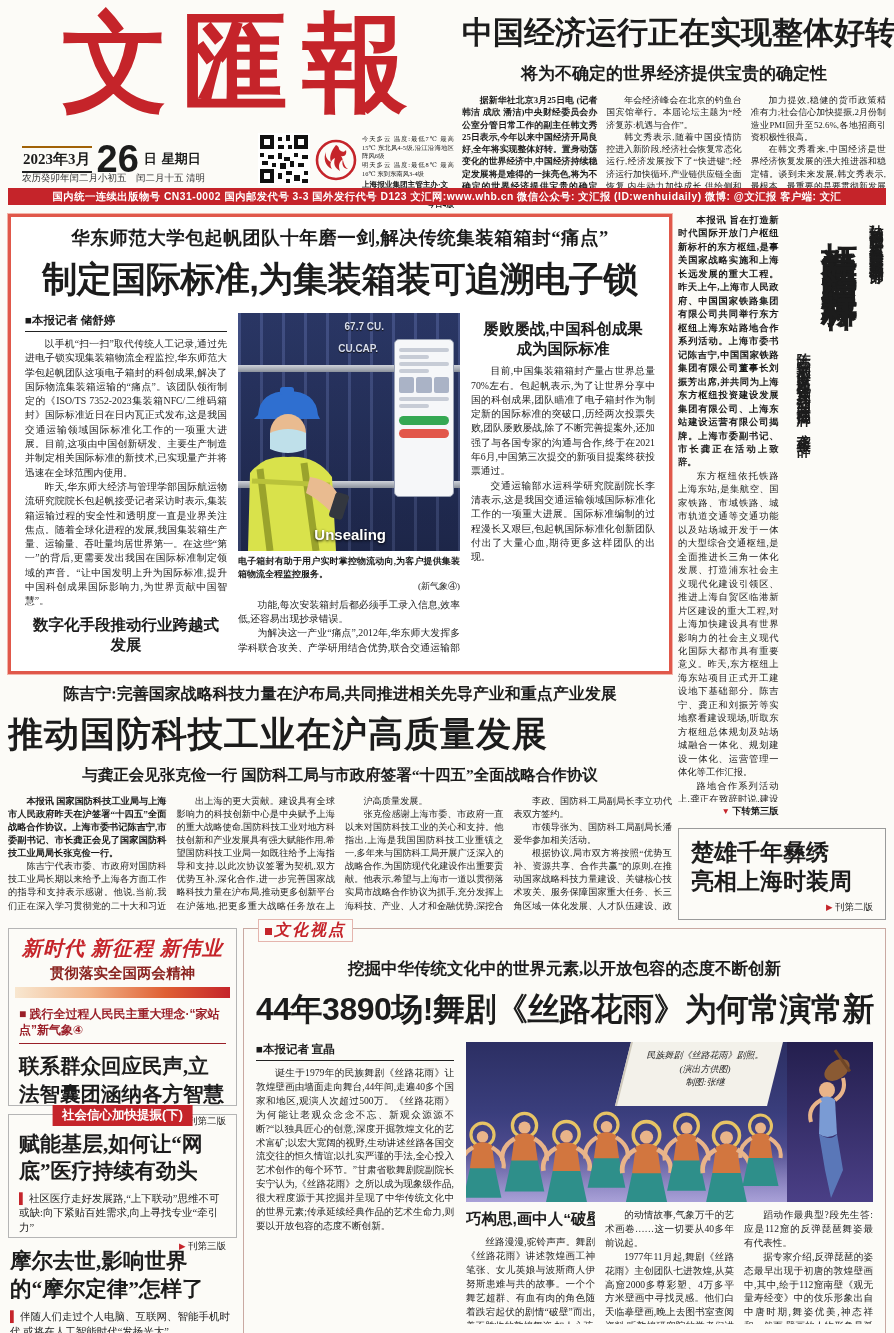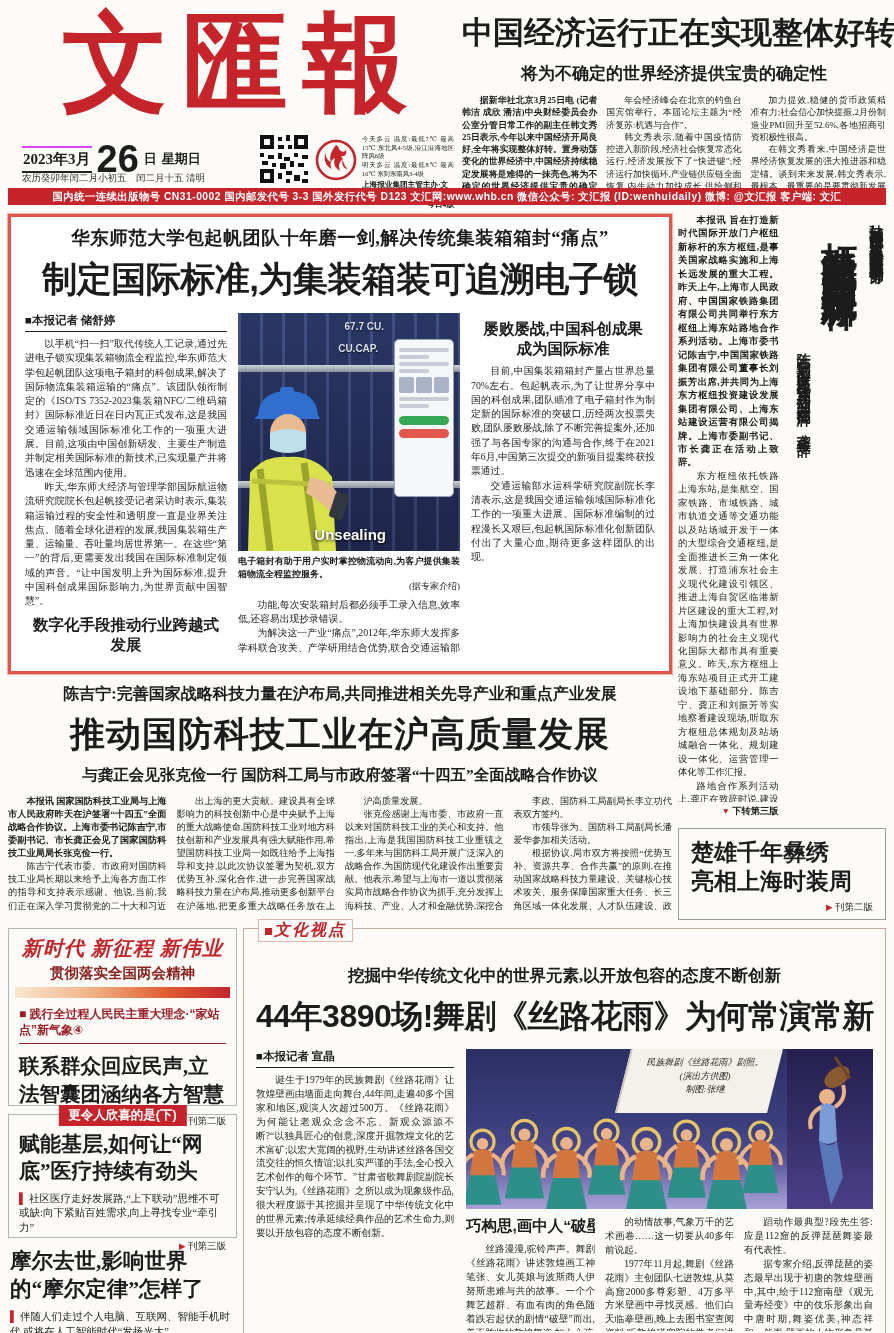--- a/index.html
+++ b/index.html
@@ -13,21 +13,21 @@
   html,body{background:#888;}
   .page{position:relative;width:894px;height:1333px;background:#fcfbf7;margin:0 auto;
         font-family:var(--serif);color:var(--ink);overflow:hidden;}
 
   
   .mh-title{position:absolute;left:52px;top:2px;width:380px;height:132px;
     font-family:var(--serif);font-weight:900;font-size:106px;line-height:124px;
     color:var(--red);letter-spacing:14px;text-align:center;white-space:nowrap;
     transform:scaleY(1.02);}
   .date-row{position:absolute;left:22px;top:140px;width:238px;display:flex;align-items:center;gap:5px;}
-  .d-ym{font-weight:bold;font-size:15px;border-top:2px solid #d946ef;border-bottom:2px solid #222;padding:2px 1px;}
+  .d-ym{font-weight:bold;font-size:15px;border-top:2px solid #a16207;border-bottom:2px solid #222;padding:2px 1px;}
   .d-day{font-weight:900;font-size:38px;font-family:var(--sans);line-height:1;}
   .d-sfx,.d-week{font-weight:bold;font-size:13px;}
   .lunar-row{position:absolute;left:22px;top:172px;width:250px;font-size:9.5px;color:#333;white-space:nowrap;}
   .qr{position:absolute;left:258px;top:133px;width:52px;height:52px;}
   .logo{position:absolute;left:314px;top:137px;width:44px;height:46px;}
   .wx-block{position:absolute;left:362px;top:135px;width:92px;}
   .weather{font-size:6.4px;line-height:1.35;color:#222;text-align:justify;}
   .pub-row{font-size:7.6px;font-weight:bold;margin-top:2px;line-height:1.3;}
   .issue-no{font-weight:bold;}
   .pages-today{font-size:7.6px;font-weight:bold;text-align:right;}
@@ -98,21 +98,21 @@
   
   .chuxiong{position:absolute;left:678px;top:828px;width:208px;height:92px;border:1px solid #9a9a9a;
     padding:10px 12px 15px;}
   .cx-line{font-weight:900;font-size:23px;line-height:1.25;white-space:nowrap;}
   .page-ref{font-size:9.5px;text-align:right;margin-top:4px;white-space:nowrap;}
   .page-ref .tri{color:var(--red);font-size:8.5px;}
 
   
   .defense{position:absolute;left:8px;top:684px;width:664px;height:238px;overflow:hidden;}
   .df-kicker{font-weight:bold;font-size:16px;text-align:center;}
-  .df-head{font-weight:900;font-size:35px;text-align:center;letter-spacing:1px;margin-top:6px;white-space:nowrap;}
+  .df-head{font-weight:900;font-size:35px;letter-spacing:1px;margin-top:6px;white-space:nowrap;}
   .df-deck{font-weight:bold;font-size:15.5px;text-align:center;margin-top:7px;}
   .df-cols{display:flex;gap:10px;margin-top:9px;height:118px;overflow:hidden;}
   .df-cols .col{flex:1;font-size:9.2px;line-height:1.42;text-align:justify;}
   .df-cols p{text-indent:2em;}
   .df-cols .lede{font-weight:bold;}
 
   
   .boxA{position:absolute;left:8px;top:928px;width:229px;height:178px;border:1px solid #b5b5b5;}
   .bandA{position:relative;padding:6px 6px 0;text-align:center;}
   .bandA-title{font-style:italic;font-weight:900;font-size:20px;color:var(--red);letter-spacing:1px;
@@ -133,21 +133,21 @@
 
   .boxC{position:absolute;left:8px;top:1246px;width:229px;height:87px;padding:2px 2px;}
   .boxC-head{font-weight:900;font-size:21.5px;line-height:1.3;}
 
   
   .culture{position:absolute;left:243px;top:928px;width:643px;height:502px;border:1px solid #c9a9a2;
     padding:20px 12px 6px;}
   .cu-tab{position:absolute;top:-10px;left:14px;color:var(--red);font-style:italic;font-weight:900;
     font-size:16px;letter-spacing:2px;background:#fcfbf7;padding:0 6px;border:1px solid #e5b5ae;}
   .cu-tab .seal{display:inline-block;width:7px;height:7px;background:var(--red);margin:0 2px 0 0;}
-  .cu-kicker{font-weight:bold;font-size:16.5px;text-align:center;margin-top:16px;}
+  .cu-kicker{font-weight:bold;font-size:16.5px;text-align:center;margin-top:9px;}
   .cu-head{font-family:var(--sans);font-weight:900;font-size:32px;text-align:center;margin-top:8px;
     letter-spacing:-.5px;white-space:nowrap;}
   .cu-row{display:flex;gap:12px;margin-top:10px;height:282px;overflow:hidden;}
   .cu-left{width:198px;overflow:hidden;}
   .cu-left p{font-size:9.6px;line-height:1.45;text-align:justify;text-indent:2em;}
   .cu-right{flex:1;display:flex;flex-direction:column;}
   .photo2{position:relative;height:160px;background:linear-gradient(180deg,#2c2f63 0%,#3a3e7d 45%,#6a5fa8 100%);overflow:hidden;}
   .ph2-glow{position:absolute;left:0;right:0;bottom:0;height:55px;background:linear-gradient(180deg,rgba(255,255,255,0),rgba(220,215,255,.55));}
   .ph2-cap{position:absolute;right:90px;top:0;width:152px;height:64px;background:#f3f1ea;
     transform:skewX(-14deg);transform-origin:top;border-left:2px solid #cfc9bb;}
@@ -288,21 +288,21 @@
               </div>
             <div class="bar"></div>
               <div class="bar short"></div>
             <div class="btn-go"></div>
             <div class="btn-stop"></div>
           </div>
           <div class="unsealing">Unsealing</div>
         </div>
         <p class="ph1-cap">
           <span>电子箱封有助于用户实时掌控物流动向,为客户提供集装箱物流全程监控服务。</span>
-          <span class="ph1-credit">(据专家介绍)</span>
+          <span class="ph1-credit">(新气象④)</span>
         </p>
         <p>功能,每次安装箱封后都必须手工录入信息,效率低,还容易出现抄录错误。</p>
         <p>为解决这一产业“痛点”,2012年,华东师大发挥多学科联合攻关、产学研用结合优势,联合交通运输部水运科学研究院、中外运、上港集团等组成科研团队,团队以现代物流实时化、可视化、可追踪、大数据融合等需求为导向开展技术创新,发明了基于北斗/低轨卫星的天空地一体化集装箱监控终端和集装箱电子箱封/锁等系列产品。这项技术推动了以集装箱为跟踪目标的物联网的发展,相关成果获得上海市科技进步一等奖、中国航海科技进步一等奖。</p>
 
       </div>
       <div class="lk-c3">
         <h3 class="inhead">屡败屡战,中国科创成果成为国际标准</h3>
         <p>目前,中国集装箱箱封产量占世界总量70%左右。包起帆表示,为了让世界分享中国的科创成果,团队瞄准了电子箱封作为制定新的国际标准的突破口,历经两次投票失败,团队屡败屡战,除了不断完善提案外,还加强了与各国专家的沟通与合作,终于在2021年6月,中国第三次提交的新项目提案终获投票通过。</p>
         <p>交通运输部水运科学研究院副院长李清表示,这是我国交通运输领域国际标准化工作的一项重大进展。国际标准编制的过程漫长又艰巨,包起帆国际标准化创新团队付出了大量心血,期待更多这样团队的出现。</p>
 
@@ -370,21 +370,21 @@
     </div>
     <div class="seriesA">■ 践行全过程人民民主重大理念·“家站点”新气象④</div>
     <div class="boxA-head">联系群众回应民声,立法智囊团涵纳各方智慧</div>
     <div class="page-ref">
       <span class="tri">▶</span>
       <span>刊第二版</span>
     </div>
   </section>
 
   <section class="boxB">
-    <div class="boxB-tab">更令人欣喜的是(下)</div>
+    <div class="boxB-tab">社会信心加快提振(下)</div>
     <div class="boxB-head">赋能基层,如何让“网底”医疗持续有劲头</div>
     <div class="summary">
       <span class="redbar">▌</span>
       <span>社区医疗走好发展路,“上下联动”思维不可或缺:向下紧贴百姓需求,向上寻找专业“牵引力”</span>
     </div>
     <div class="page-ref">
       <span class="tri">▶</span>
       <span>刊第三版</span>
     </div>
   </section>

